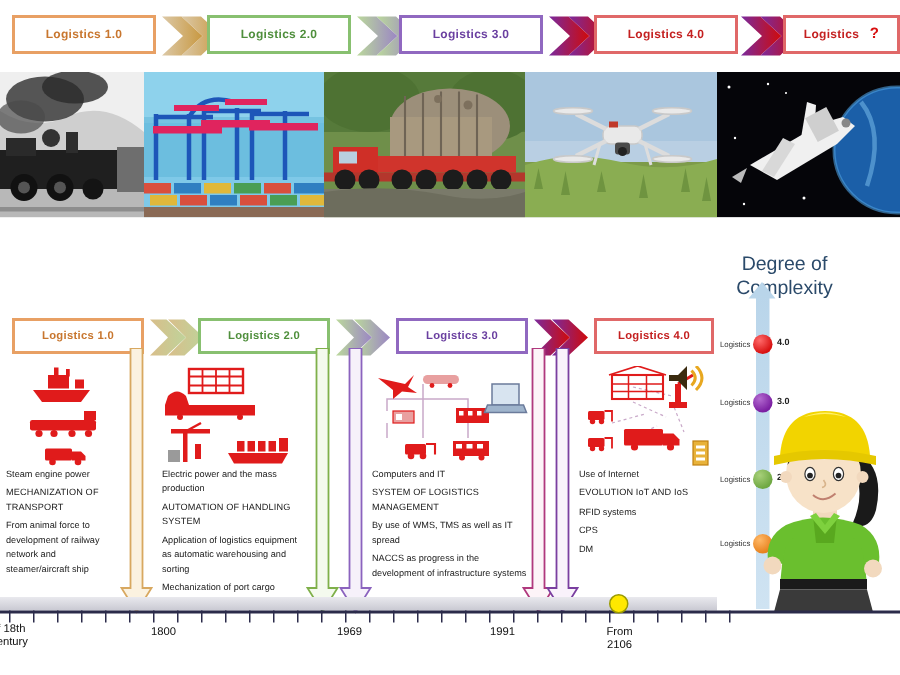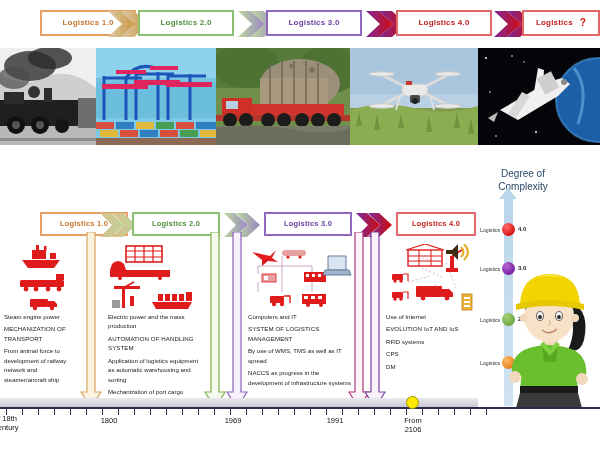--- a/index.html
+++ b/index.html
@@ -15,21 +15,21 @@
   
   .top-banner { position: absolute; left: 0; top: 6px; width: 600px; height: 36px; }
   .pillbox {
     position: absolute; top: 4px; height: 26px;
     display: flex; align-items: center; justify-content: center;
     background: #fff; font-size: 8px; font-weight: bold; letter-spacing: .2px;
     border-style: solid; border-width: 2px;
     box-shadow: inset 0 0 0 1px #fff;
   }
   .pillbox span { line-height: 1; }
-  .pb-o { border-color: #E8A064; color: #C8762E; margin-left: 32px; }
+  .pb-o { border-color: #E8A064; color: #C8762E; }
   .pb-g { border-color: #88C070; color: #4F8F3C; }
   .pb-p { border-color: #9068C0; color: #6A3FA0; }
   .pb-r { border-color: #E06868; color: #C42020; }
 
   .chev { position: absolute; top: 4px; width: 40px; height: 28px; }
 
   
   .photostrip { position: absolute; left: 0; top: 48px; width: 600px; height: 97px; display: flex; }
   .photo { position: relative; height: 97px; overflow: hidden; }
 
@@ -59,21 +59,21 @@
   .tl-band { position: absolute; left: 0; top: 398px; width: 478px; height: 9px;
              background: linear-gradient(#e9e9ee,#c9c9d2); }
   .tl-axis { position: absolute; left: 0; top: 407px; width: 600px; height: 2px; background: #2b2b4a; }
   .tick { position: absolute; top: 407px; width: 1px; height: 8px; background: #2b2b4a; }
   .tl-label { position: absolute; font-size: 7.5px; color: #111; text-align: center; }
   .today-dot { position: absolute; width: 13px; height: 13px; border-radius: 50%;
                background: #FFE800; border: 1px solid #9a9a00; top: 396px; }
 
   
   .cx-label { position: absolute; left: 488px; top: 168px; width: 70px;
-              font-size: 10px; color: #2b4a6a; text-align: center; line-height: 1.25; }
+              font-size: 13px; color: #2b4a6a; text-align: center; line-height: 1.25; }
   .cx-bar { position: absolute; left: 504px; top: 196px; width: 9px; height: 210px;
             background: linear-gradient(#b9d5ea,#cfe3f2); }
   .cx-arrowhead { position: absolute; left: 499px; top: 188px; width: 0; height: 0;
                   border-left: 9.5px solid transparent; border-right: 9.5px solid transparent;
                   border-bottom: 11px solid #b9d5ea; }
   .cx-dot { position: absolute; width: 13px; height: 13px; border-radius: 50%; left: 502px; }
   .cx-dot-label { position: absolute; font-size: 5.2px; color: #333; white-space: nowrap; }
   .cx-num { position: absolute; font-size: 6px; color: #222; font-weight: bold; }
 
   .nowrap { white-space: nowrap; }

